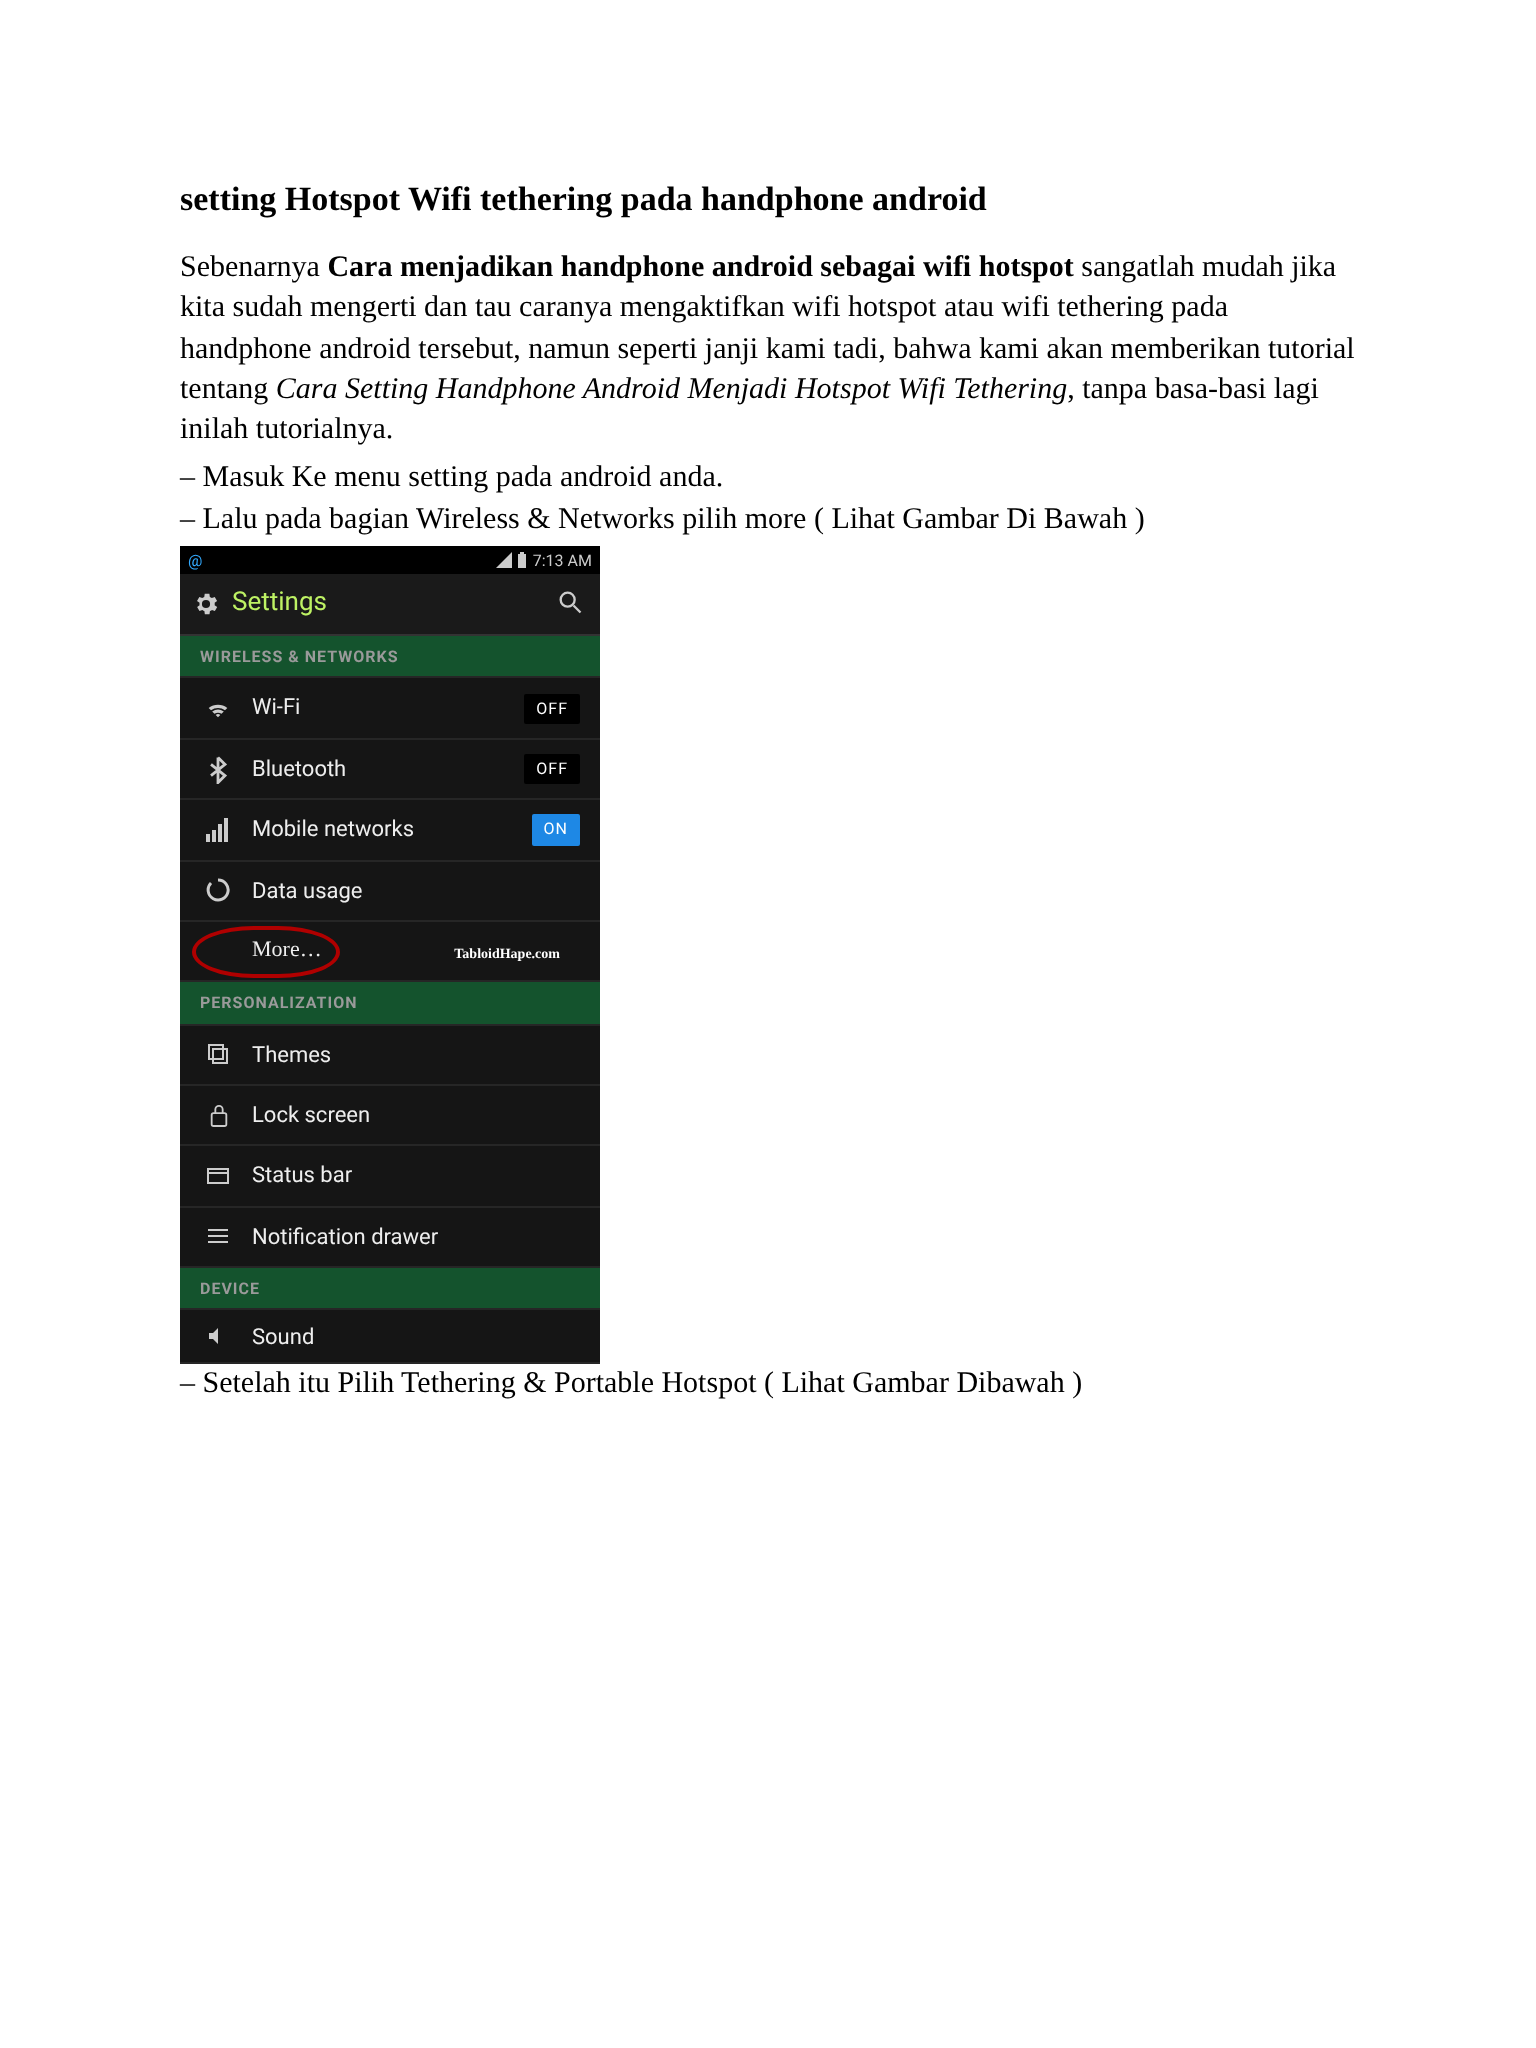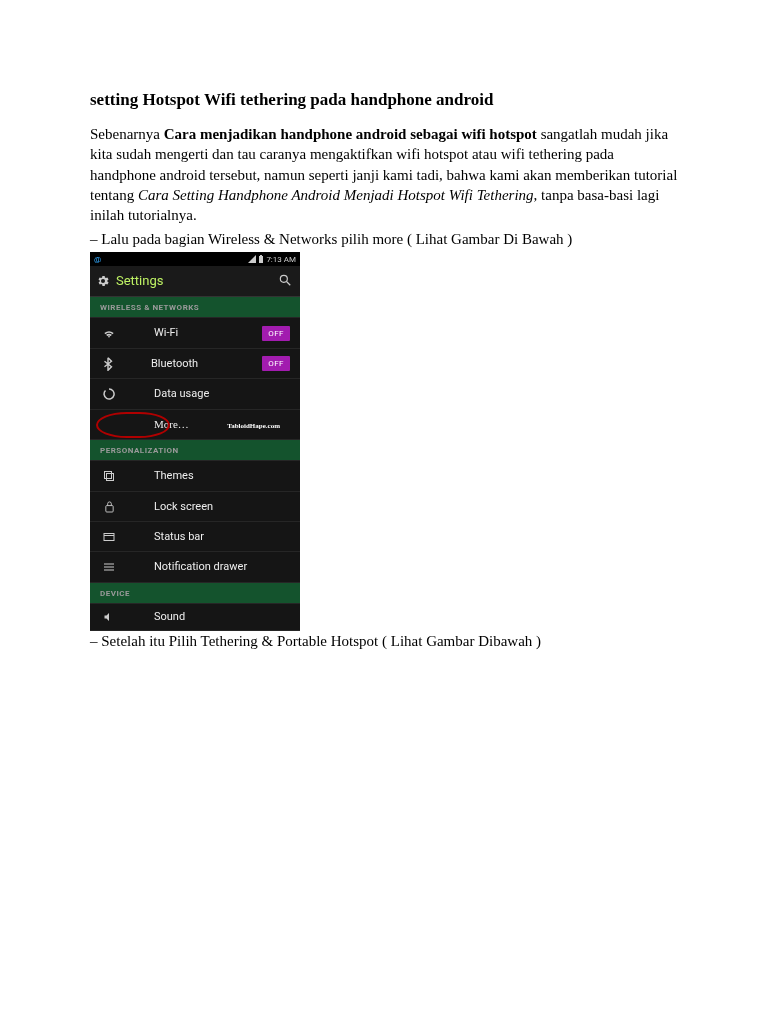--- a/index.html
+++ b/index.html
@@ -76,33 +76,32 @@
     border-bottom: 1px solid #262626;
     font-weight: bold;
   }
   .row {
     display: flex;
     align-items: center;
     padding: 7px 10px;
     border-bottom: 1px solid #262626;
     background: #151515;
     position: relative;
-    gap: 28px;
   }
   .row .ricon { width: 18px; display:flex; justify-content:center; }
   .row .ricon svg { display:block; }
   .row .rlabel { margin-left: 8px; color: #eee; font-size: 11px; flex:1; }
   .toggle {
     font-size: 8px;
     padding: 2px 6px;
     border-radius: 1px;
     color: #fff;
     letter-spacing: 0.5px;
   }
-  .toggle.off { background: #a21caf; margin-left: 36px; }
+  .toggle.off { background: #000000; margin-left: 36px; }
   .toggle.on  { background: #1e88e5; }
 
   .more-row {
     position: relative;
     font-family: Liberation Serif, serif;
   }
   .more-ellipse {
     position: absolute;
     left: 6px;
     top: 2px;
@@ -130,20 +129,21 @@
 </head>
 <body>
 
 <h2 class="title">setting Hotspot Wifi tethering pada handphone android</h2>
 
 <p class="intro">
   <span>Sebenarnya </span><span class="bold">Cara menjadikan handphone android sebagai wifi hotspot</span><span> sangatlah mudah jika kita sudah mengerti dan tau caranya mengaktifkan wifi hotspot atau wifi tethering pada handphone android tersebut, namun seperti janji kami tadi, bahwa kami akan memberikan tutorial tentang </span><span class="ital">Cara Setting Handphone Android Menjadi Hotspot Wifi Tethering</span><span>, tanpa basa-basi lagi inilah tutorialnya.</span>
 </p>
 
 <div class="steps">
+  <div>– Masuk Ke menu setting pada android anda.</div>
   <div>– Lalu pada bagian Wireless &amp; Networks pilih more ( Lihat Gambar Di Bawah )</div>
 
   <div class="phone">
     <div class="status-bar">
       <span class="status-left">@</span>
       <span class="status-right">
         <span class="sig-icon">
           <svg width="8" height="8" viewBox="0 0 8 8">
               <polygon points="0,8 8,8 8,0" fill="#ccc"></polygon>
             </svg>
@@ -188,20 +188,32 @@
     <div class="row">
       <span class="ricon">
         <svg width="10" height="14" viewBox="0 0 12 20" fill="none" stroke="#ccc" stroke-width="2">
             <path d="M6 1v18l5-5-10-8m0 8 10-8-5-5"></path>
           </svg>
       </span>
       <span class="rlabel">Bluetooth</span>
       <span class="toggle off">OFF</span>
     </div>
 
+    <div class="row">
+      <span class="ricon">
+        <svg width="12" height="12" viewBox="0 0 12 12" fill="#ccc">
+            <rect x="0" y="8" width="2" height="4"></rect>
+            <rect x="3" y="6" width="2" height="6"></rect>
+            <rect x="6" y="3" width="2" height="9"></rect>
+            <rect x="9" y="0" width="2" height="12"></rect>
+          </svg>
+      </span>
+      <span class="rlabel">Mobile networks</span>
+      <span class="toggle on">ON</span>
+    </div>
 
     <div class="row">
       <span class="ricon">
         <svg width="12" height="12" viewBox="0 0 24 24" fill="none" stroke="#ccc" stroke-width="3">
             <path d="M12 2a10 10 0 1 1-7 3"></path>
           </svg>
       </span>
       <span class="rlabel">Data usage</span>
     </div>
 

